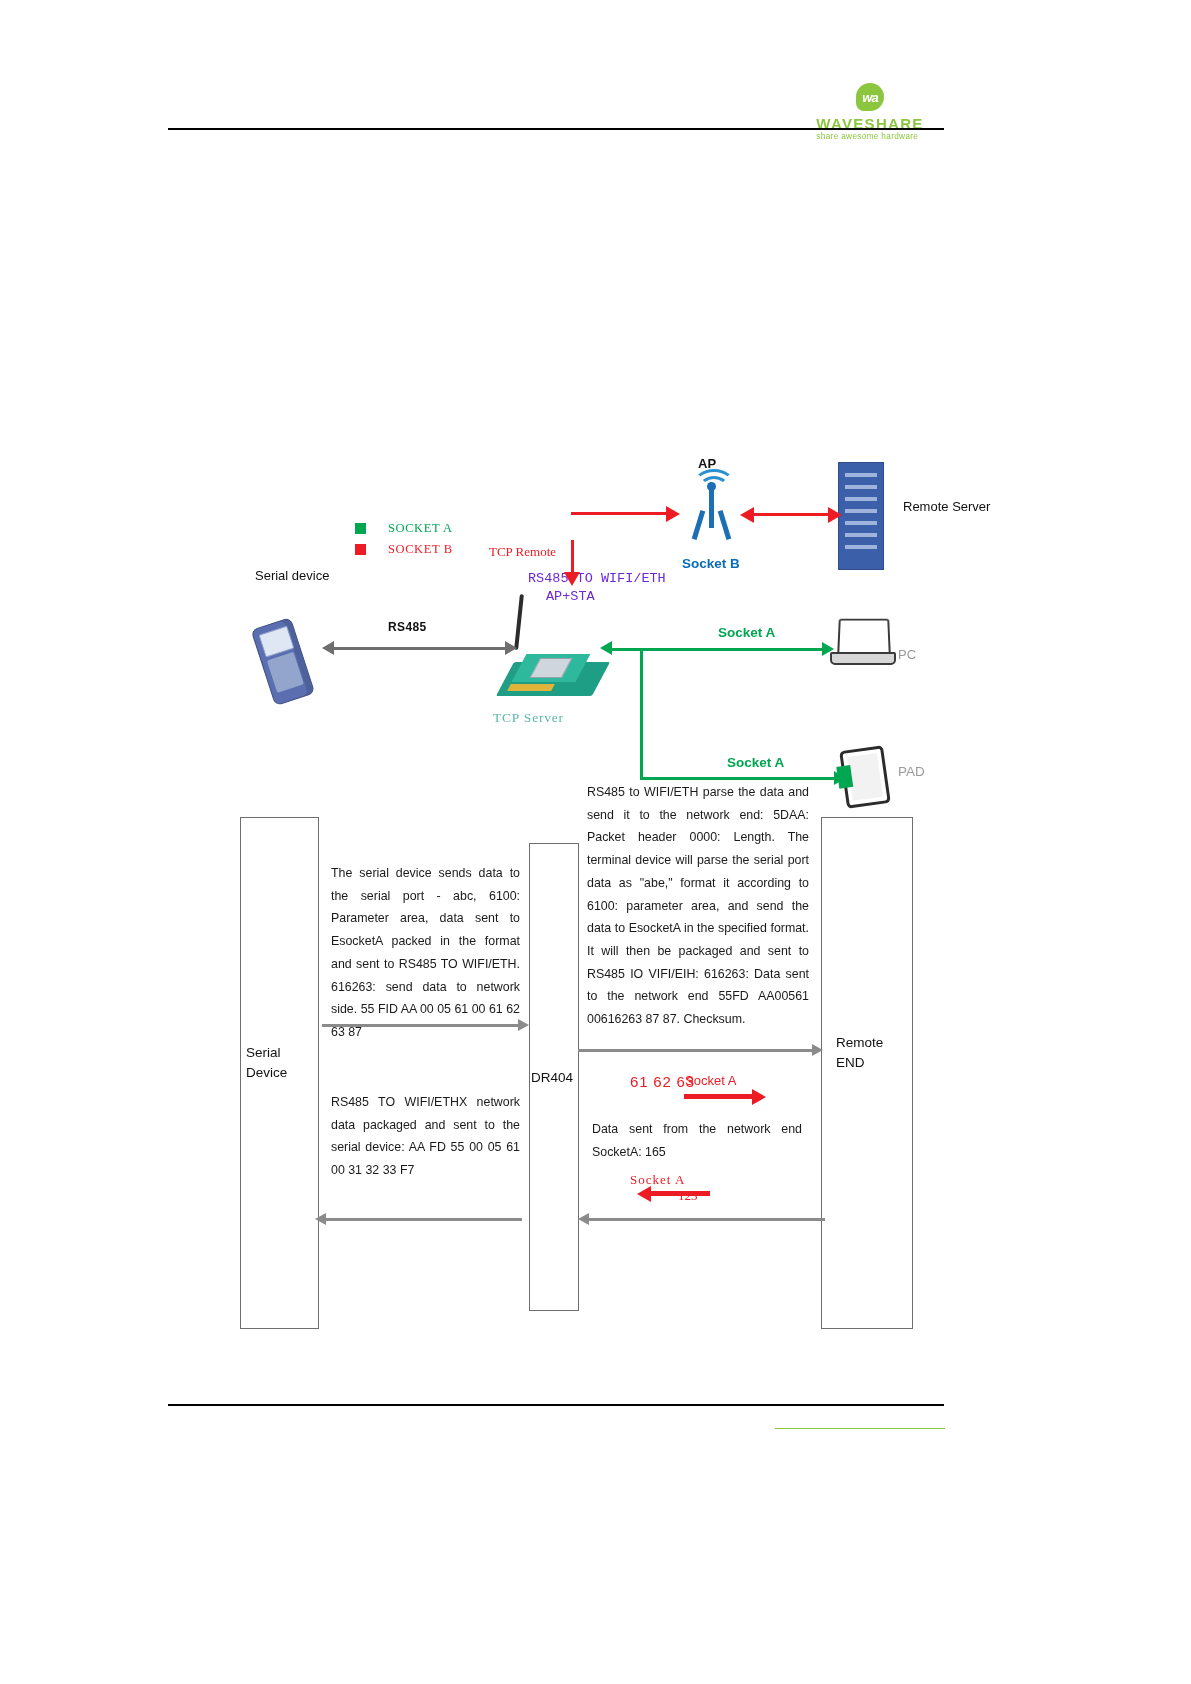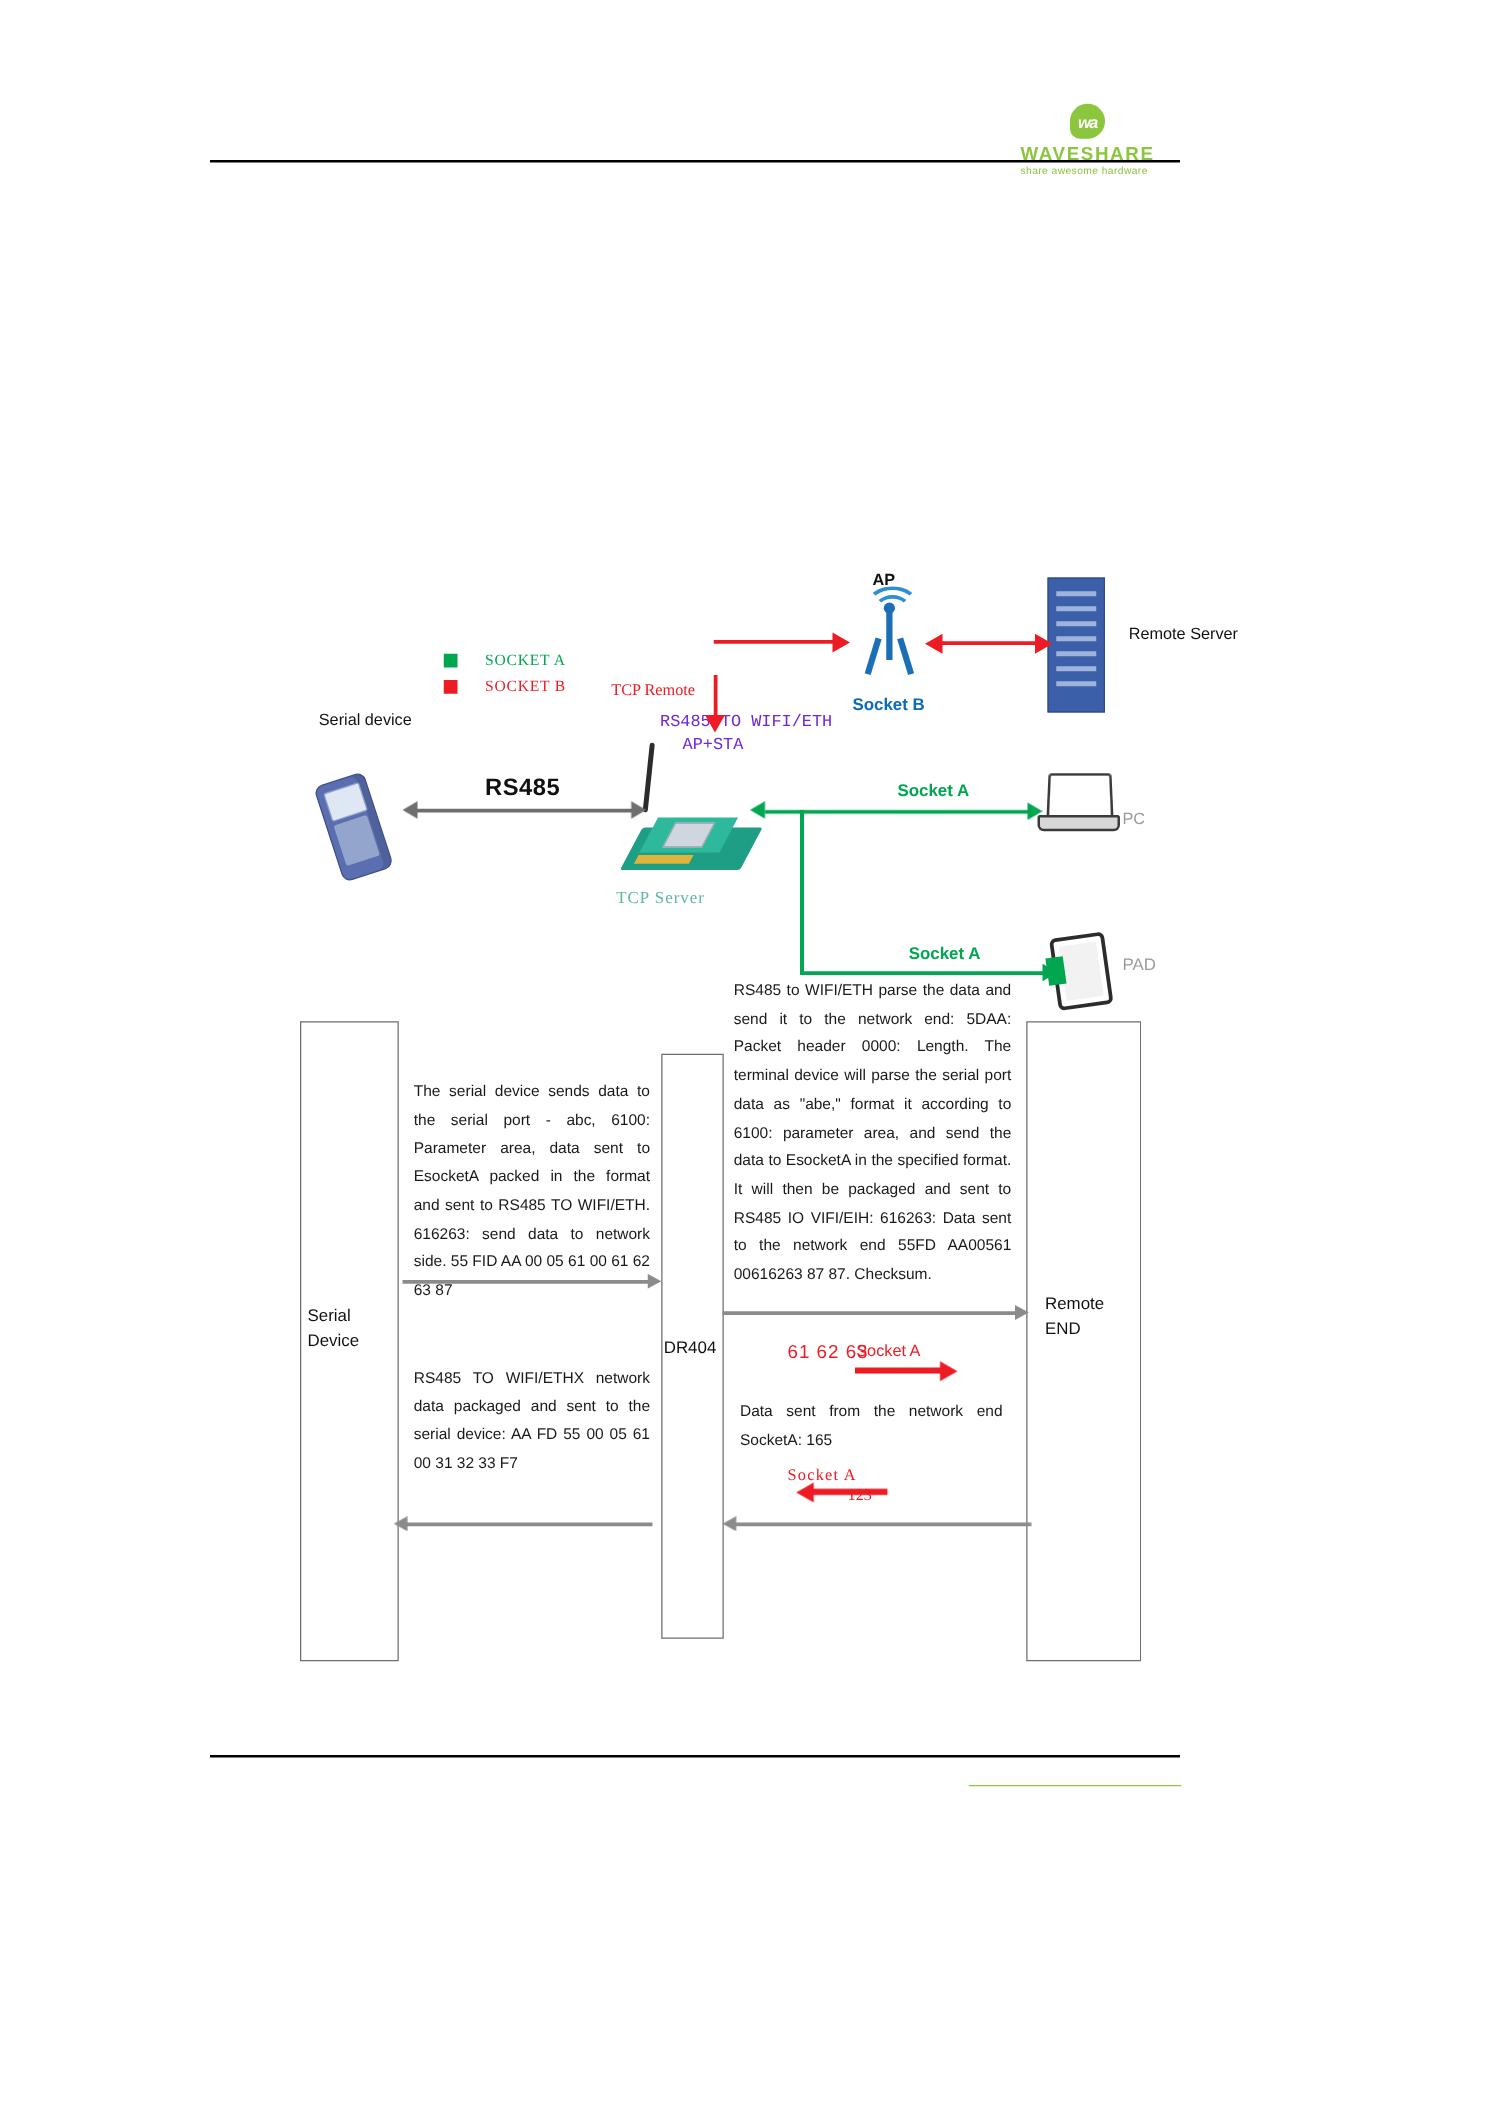--- a/index.html
+++ b/index.html
@@ -43,21 +43,21 @@
     font-size:13px;font-family:"Liberation Serif", serif;}
   .tcp-server{position:absolute;left:493px;top:710px;color:#5bb8a8;
     font-size:13.5px;font-family:"Liberation Serif", serif;letter-spacing:.8px;}
 
   .dev-title{position:absolute;left:528px;top:570px;width:180px;
     font-family:"Liberation Mono", monospace;font-size:13.5px;color:#6d28d9;
     line-height:1.35;}
   .dev-title .l2{display:block;margin-left:18px;}
 
   .lbl-serial-device{position:absolute;left:255px;top:568px;font-size:13px;color:#111;}
-  .lbl-rs485{position:absolute;left:388px;top:620px;font-size:19px;
+  .lbl-rs485{position:absolute;left:388px;top:620px;font-size:12px;
     font-weight:bold;color:#111;letter-spacing:.4px;}
   .lbl-ap{position:absolute;left:698px;top:456px;font-size:13px;
     font-weight:bold;color:#111;}
   .lbl-socketb{position:absolute;left:682px;top:556px;font-size:13.5px;
     color:#0b6cb8;font-weight:bold;}
   .lbl-socketa-1{position:absolute;left:718px;top:625px;font-size:13.5px;
     color:#00a650;font-weight:bold;}
   .lbl-socketa-2{position:absolute;left:727px;top:755px;font-size:13.5px;
     color:#00a650;font-weight:bold;}
   .lbl-remote{position:absolute;left:903px;top:498px;font-size:13px;color:#111;

